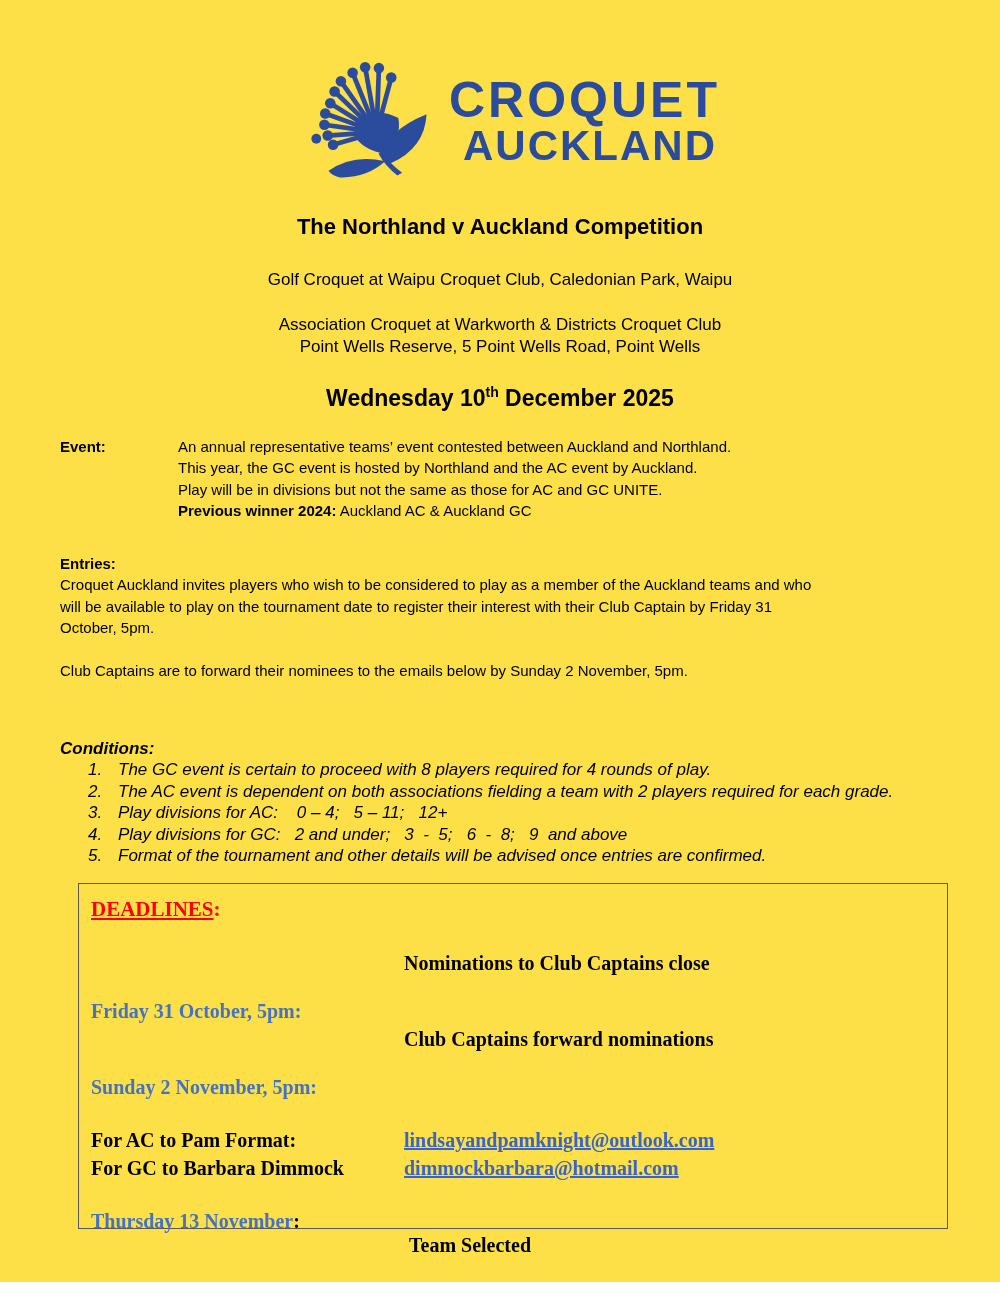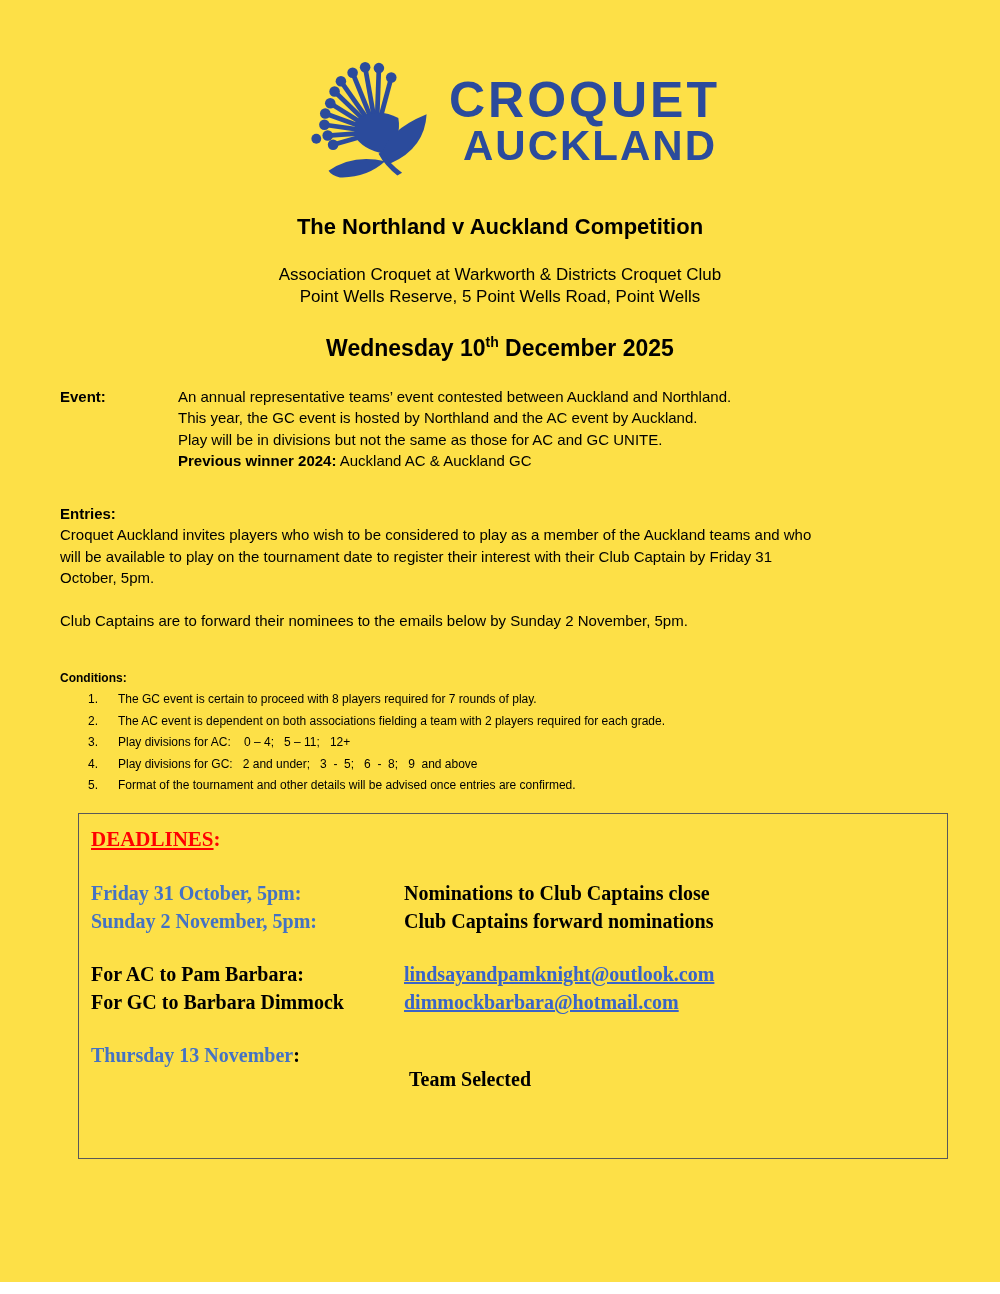--- a/index.html
+++ b/index.html
@@ -23,38 +23,38 @@
   .date-heading sup { font-size:14px; }
   
   .section { display:flex; padding-left:60px; font-size:15px; line-height:21.5px; }
   .section-label { width:118px; flex-shrink:0; font-weight:bold; }
   .section-content { width:768px; }
   .sec-event { margin-top:24px; }
   .sec-entries { margin-top:31px;flex-direction:column; }
   .para-gap { height:21.5px; }
   .bold { font-weight:bold; }
   
-  .conditions { margin-top:36px; font-size:12px; line-height:21.5px; }
+  .conditions { margin-top:56px; font-size:17px; line-height:21.5px;font-style:italic; }
   .conditions-label { padding-left:60px; font-weight:bold; }
   .cond-item { display:flex; padding-left:88px; }
   .cond-num { width:30px; flex-shrink:0; }
   .cond-text { white-space:pre-wrap; }
   
   .box {
     margin-left:78px; margin-top:16px; width:870px; height:346px;
     border:1px solid #595959; padding:13px 10px 0 12px;
     font-family:"Liberation Serif", serif; font-weight:bold; font-size:20px;
   }
   .box-title { font-size:21px; color:#ff0000; }
   .box-title .u { text-decoration:underline; }
   .box-gap-title { height:27px; }
   .box-gap { height:25px; }
   .dl-row { display:flex; line-height:28px; }
   .dl-label { width:313px; flex-shrink:0; }
-  .label-blue { color:#4472c4; }
+  .label-blue { color:#4472c4;margin-top:48px; }
   .label-black { color:#000000; }
   .label-suffix { color:#000000; }
   .dl-value { color:#000000; }
   .dl-value.indented { padding-left:5px;margin-top:24px; }
   .email-link { color:#3a64c8; text-decoration:underline; font-weight:bold; cursor:pointer; }
 </style>
 </head>
 <body>
 
 <div class="page">
@@ -95,20 +95,21 @@
         </g>
       </svg>
       <div class="brand">
         <div class="brand-line1">CROQUET</div>
         <div class="brand-line2">AUCKLAND</div>
       </div>
     </div>
   </div>
 
   <div class="title">The Northland v Auckland Competition</div>
+  <div class="venue-gc">Golf Croquet at Waipu Croquet Club, Caledonian Park, Waipu</div>
   <div class="venue-ac">
     <div>Association Croquet at Warkworth &amp; Districts Croquet Club</div>
     <div>Point Wells Reserve, 5 Point Wells Road, Point Wells</div>
   </div>
   <div class="date-heading"><span>Wednesday 10</span><sup>th</sup><span> December 2025</span></div>
 
   <div class="section sec-event">
     <div class="section-label">Event:</div>
     <div class="section-content">
       <div>An annual representative teams’ event contested between Auckland and Northland.</div>
@@ -124,21 +125,21 @@
       <div>Croquet Auckland invites players who wish to be considered to play as a member of the Auckland teams and who will be available to play on the tournament date to register their interest with their Club Captain by Friday 31 October, 5pm.</div>
       <div class="para-gap"></div>
       <div>Club Captains are to forward their nominees to the emails below by Sunday 2 November, 5pm.</div>
     </div>
   </div>
 
   <div class="conditions">
     <div class="conditions-label">Conditions:</div>
     <div class="cond-item">
       <div class="cond-num">1.</div>
-      <div class="cond-text">The GC event is certain to proceed with 8 players required for 7 rounds of play.</div>
+      <div class="cond-text">The GC event is certain to proceed with 8 players required for 4 rounds of play.</div>
     </div>
     <div class="cond-item">
       <div class="cond-num">2.</div>
       <div class="cond-text">The AC event is dependent on both associations fielding a team with 2 players required for each grade.</div>
     </div>
     <div class="cond-item">
       <div class="cond-num">3.</div>
       <div class="cond-text">Play divisions for AC:    0 – 4;   5 – 11;   12+</div>
     </div>
     <div class="cond-item">
@@ -160,21 +161,21 @@
       <div class="dl-value">Nominations to Club Captains close</div>
     </div>
     <div class="dl-row">
       <div class="dl-label label-blue">Sunday 2 November, 5pm:</div>
       <div class="dl-value">Club Captains forward nominations</div>
     </div>
 
     <div class="box-gap"></div>
 
     <div class="dl-row">
-      <div class="dl-label label-black">For AC to Pam Barbara:</div>
+      <div class="dl-label label-black">For AC to Pam Format:</div>
       <div class="dl-value"><a class="email-link">lindsayandpamknight@outlook.com</a></div>
     </div>
     <div class="dl-row">
       <div class="dl-label label-black">For GC to Barbara Dimmock</div>
       <div class="dl-value"><a class="email-link">dimmockbarbara@hotmail.com</a></div>
     </div>
 
     <div class="box-gap"></div>
 
     <div class="dl-row">

